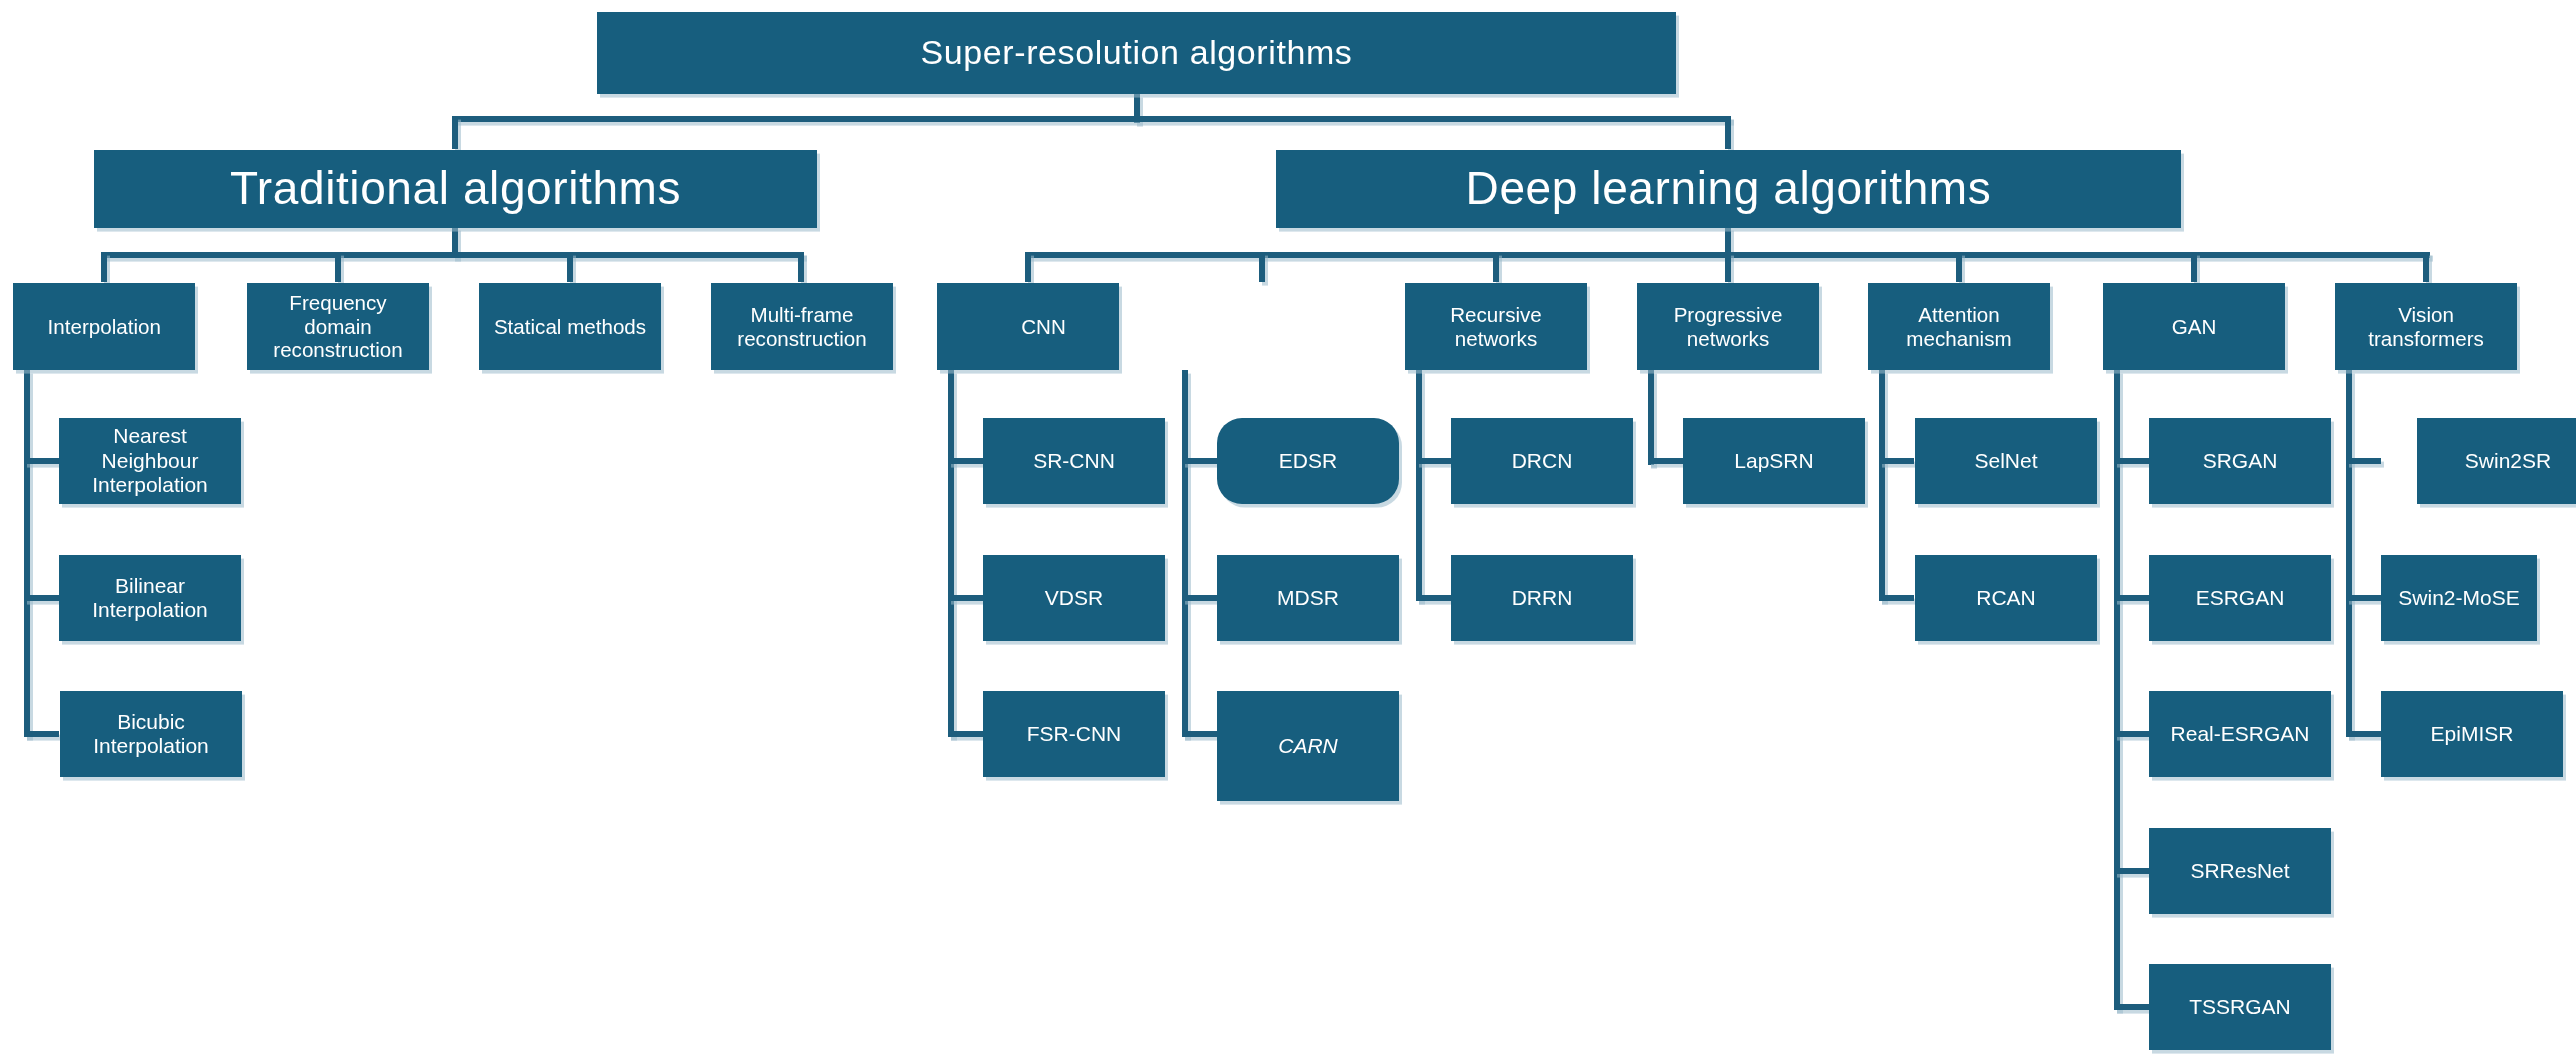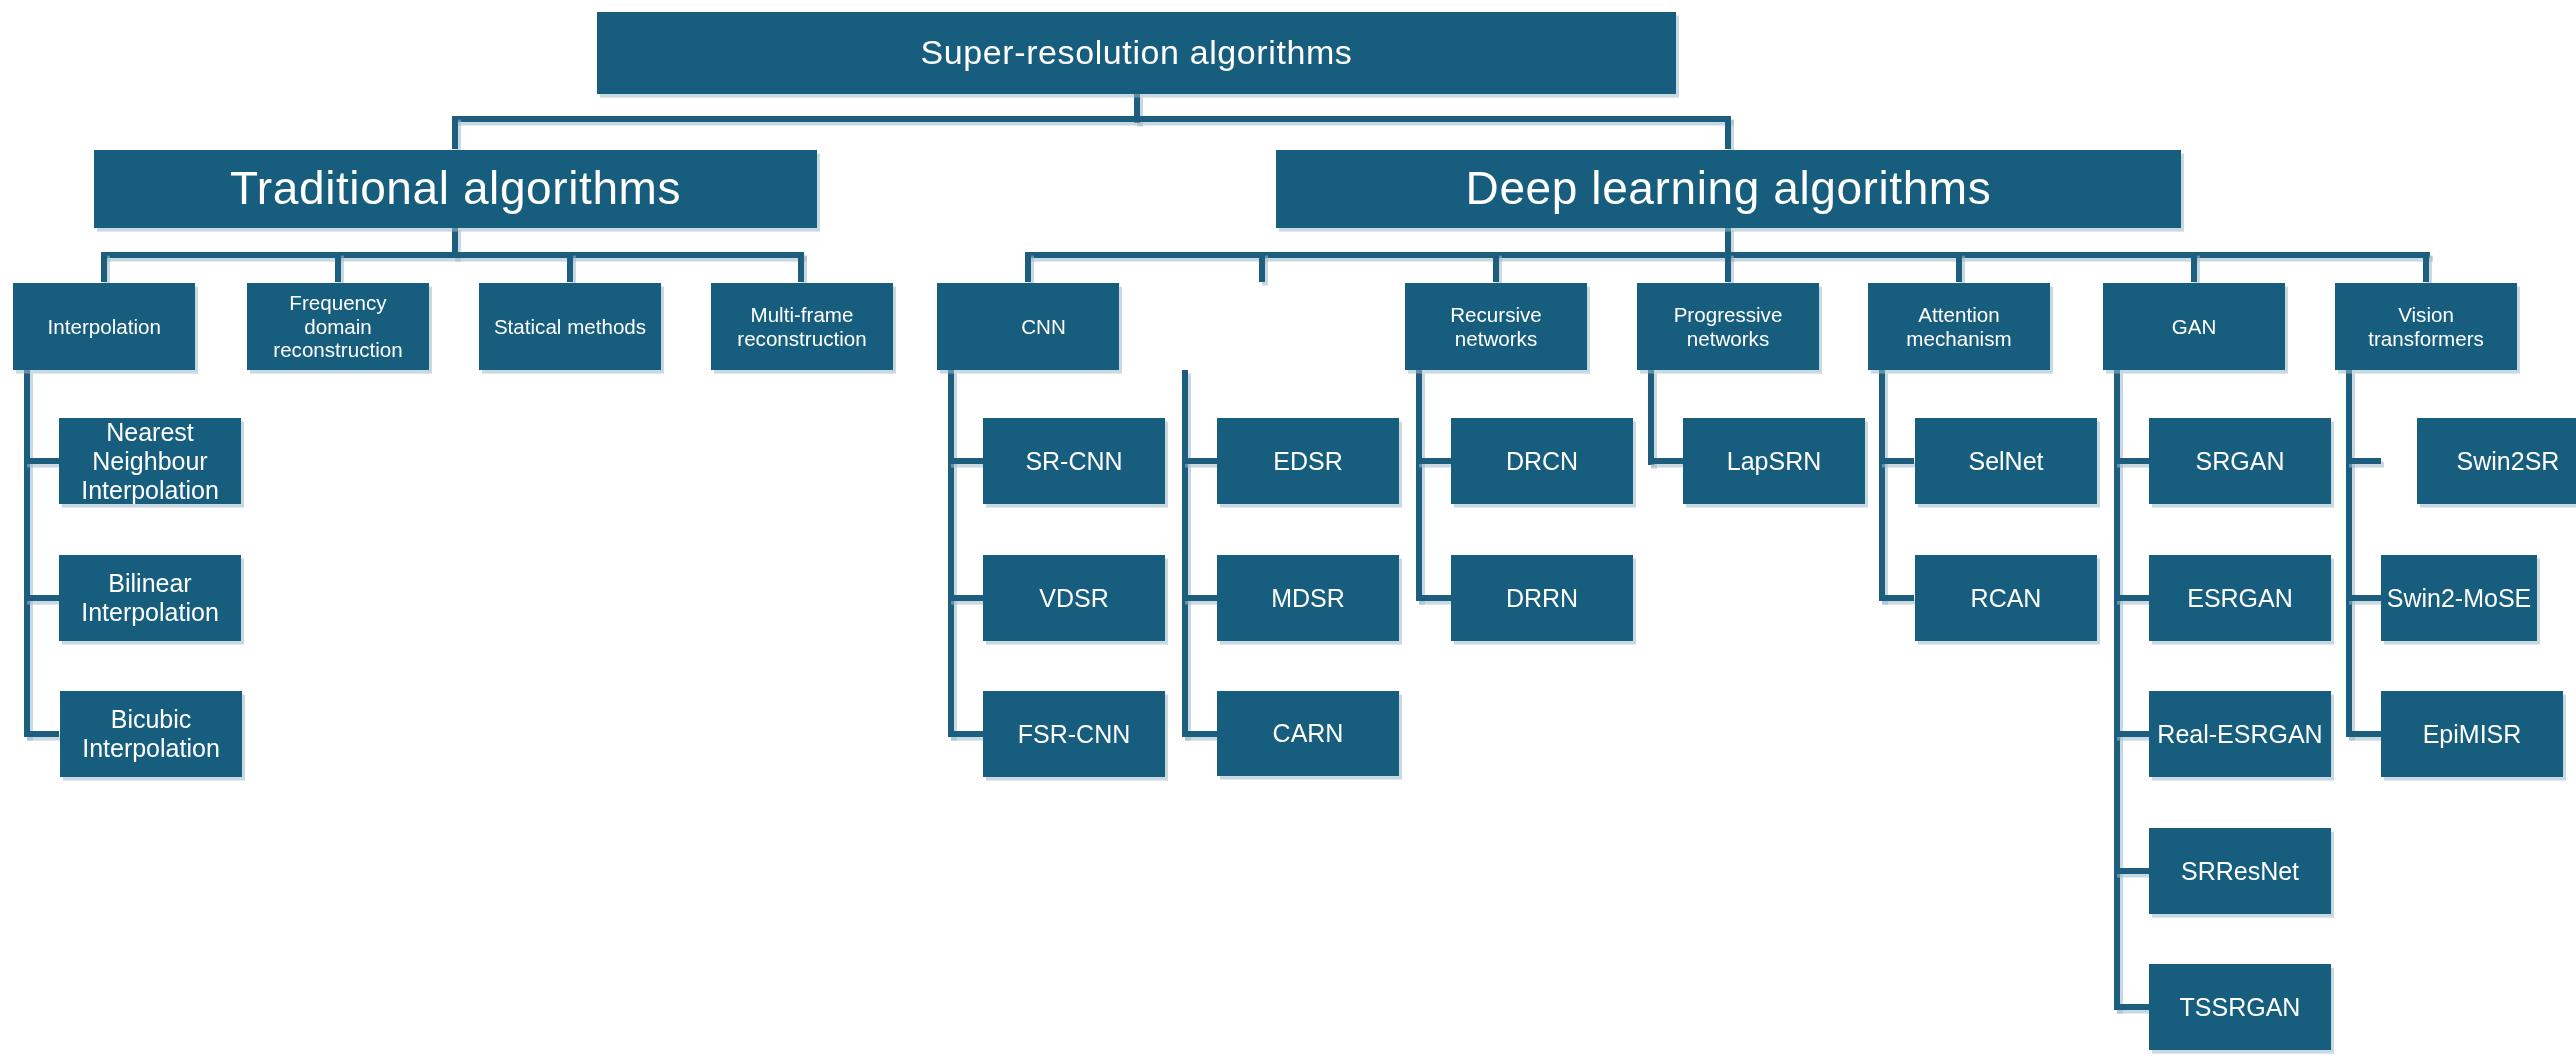--- a/index.html
+++ b/index.html
@@ -26,21 +26,21 @@
     justify-content: center;
     text-align: center;
     box-sizing: border-box;
     box-shadow: 3px 3.6px 0 var(--connector_shadow, rgba(154,185,202,0.55));
     z-index: 2;
     line-height: 1.16;
   }
   .node.l1 { font-size: 34px; letter-spacing: 0.6px; }
   .node.l2 { font-size: 46px; letter-spacing: 0.6px; }
   .node.l3 { font-size: 20.6px; padding: 0 6px; }
-  .node.leaf { font-size: 25px; padding: 0 4.9px; }
+  .node.leaf { font-size: 21px; padding: 0 4.9px; }
   .hline, .vline {
     position: absolute;
     background: var(--connector, #1d5d7d);
     box-shadow: 3px 3.6px 0 var(--connector_shadow, rgba(154,185,202,0.55));
     z-index: 1;
   }
 </style>
 </head>
 <body>
 
@@ -82,25 +82,25 @@
       <div class="node l3" style="left: 937px; top: 283px; width: 182px; height: 87px; padding-left: 37px;">CNN</div>
       <div class="vline" style="left: 948px; top: 370px; width: 6px; height: 367px;"></div>
       <div class="hline" style="left: 948px; top: 458px; width: 35px; height: 6px;"></div>
       <div class="node leaf" style="left: 983px; top: 418px; width: 182px; height: 86px;">SR-CNN</div>
       <div class="hline" style="left: 948px; top: 595px; width: 35px; height: 6px;"></div>
       <div class="node leaf" style="left: 983px; top: 555px; width: 182px; height: 86px;">VDSR</div>
       <div class="hline" style="left: 948px; top: 731px; width: 35px; height: 6px;"></div>
       <div class="node leaf" style="left: 983px; top: 691px; width: 182px; height: 86px;">FSR-CNN</div>
       <div class="vline" style="left: 1182px; top: 370px; width: 6px; height: 367px;"></div>
       <div class="hline" style="left: 1182px; top: 458px; width: 35px; height: 6px;"></div>
-      <div class="node leaf" style="left: 1217px; top: 418px; width: 182px; height: 86px;">EDSR</div>
+      <div class="node leaf" style="left: 1217px; top: 418px; width: 182px; height: 86px; border-radius: 25px;">EDSR</div>
       <div class="hline" style="left: 1182px; top: 595px; width: 35px; height: 6px;"></div>
       <div class="node leaf" style="left: 1217px; top: 555px; width: 182px; height: 86px;">MDSR</div>
       <div class="hline" style="left: 1182px; top: 731px; width: 35px; height: 6px;"></div>
-      <div class="node leaf" style="left: 1217px; top: 691px; width: 182px; height: 85px;">CARN</div>
+      <div class="node leaf" style="left: 1217px; top: 691px; width: 182px; height: 110px; font-style: italic;">CARN</div>
       <div class="node l3" style="left: 1405px; top: 283px; width: 182px; height: 87px;">Recursive networks</div>
       <div class="vline" style="left: 1416px; top: 370px; width: 6px; height: 231px;"></div>
       <div class="hline" style="left: 1416px; top: 458px; width: 35px; height: 6px;"></div>
       <div class="node leaf" style="left: 1451px; top: 418px; width: 182px; height: 86px;">DRCN</div>
       <div class="hline" style="left: 1416px; top: 595px; width: 35px; height: 6px;"></div>
       <div class="node leaf" style="left: 1451px; top: 555px; width: 182px; height: 86px;">DRRN</div>
       <div class="node l3" style="left: 1637px; top: 283px; width: 182px; height: 87px;">Progressive networks</div>
       <div class="vline" style="left: 1648px; top: 370px; width: 6px; height: 95px;"></div>
       <div class="hline" style="left: 1648px; top: 458px; width: 35px; height: 6px;"></div>
       <div class="node leaf" style="left: 1683px; top: 418px; width: 182px; height: 86px;">LapSRN</div>

